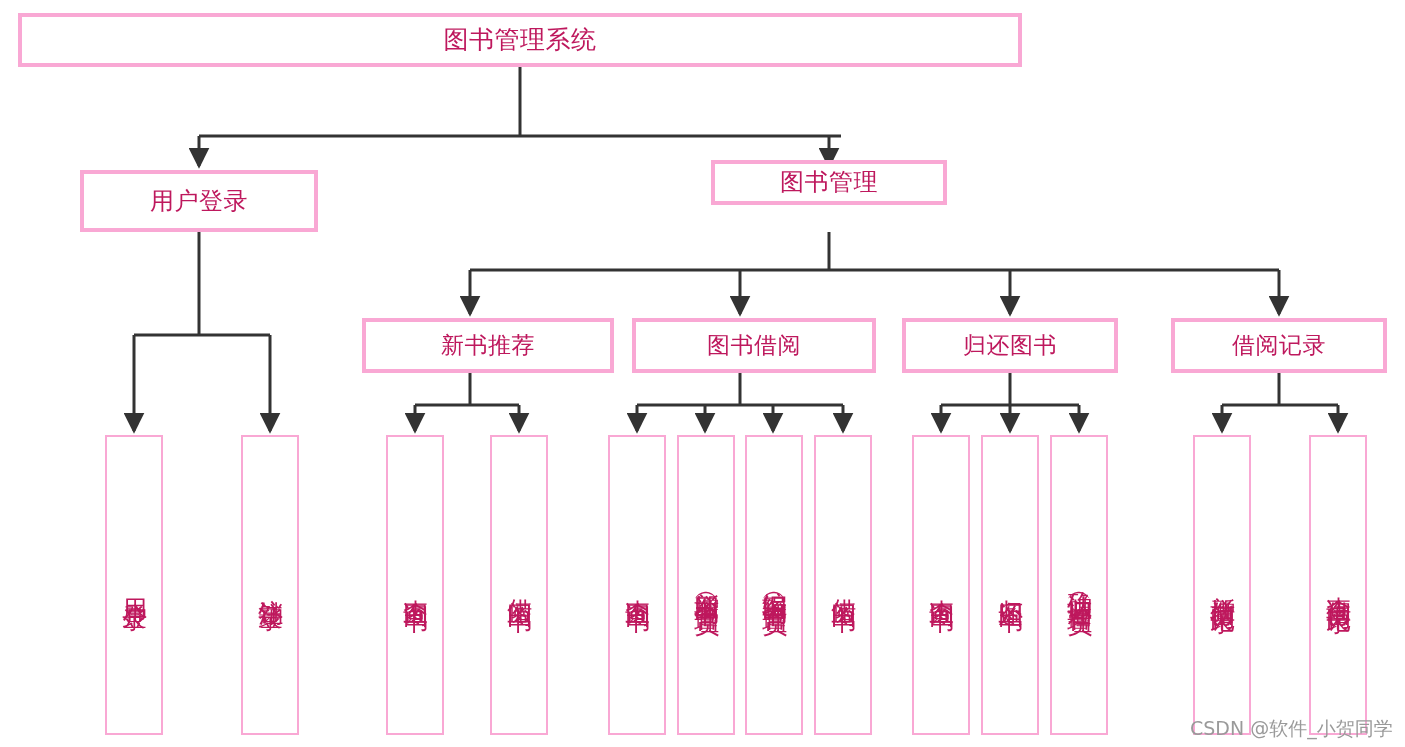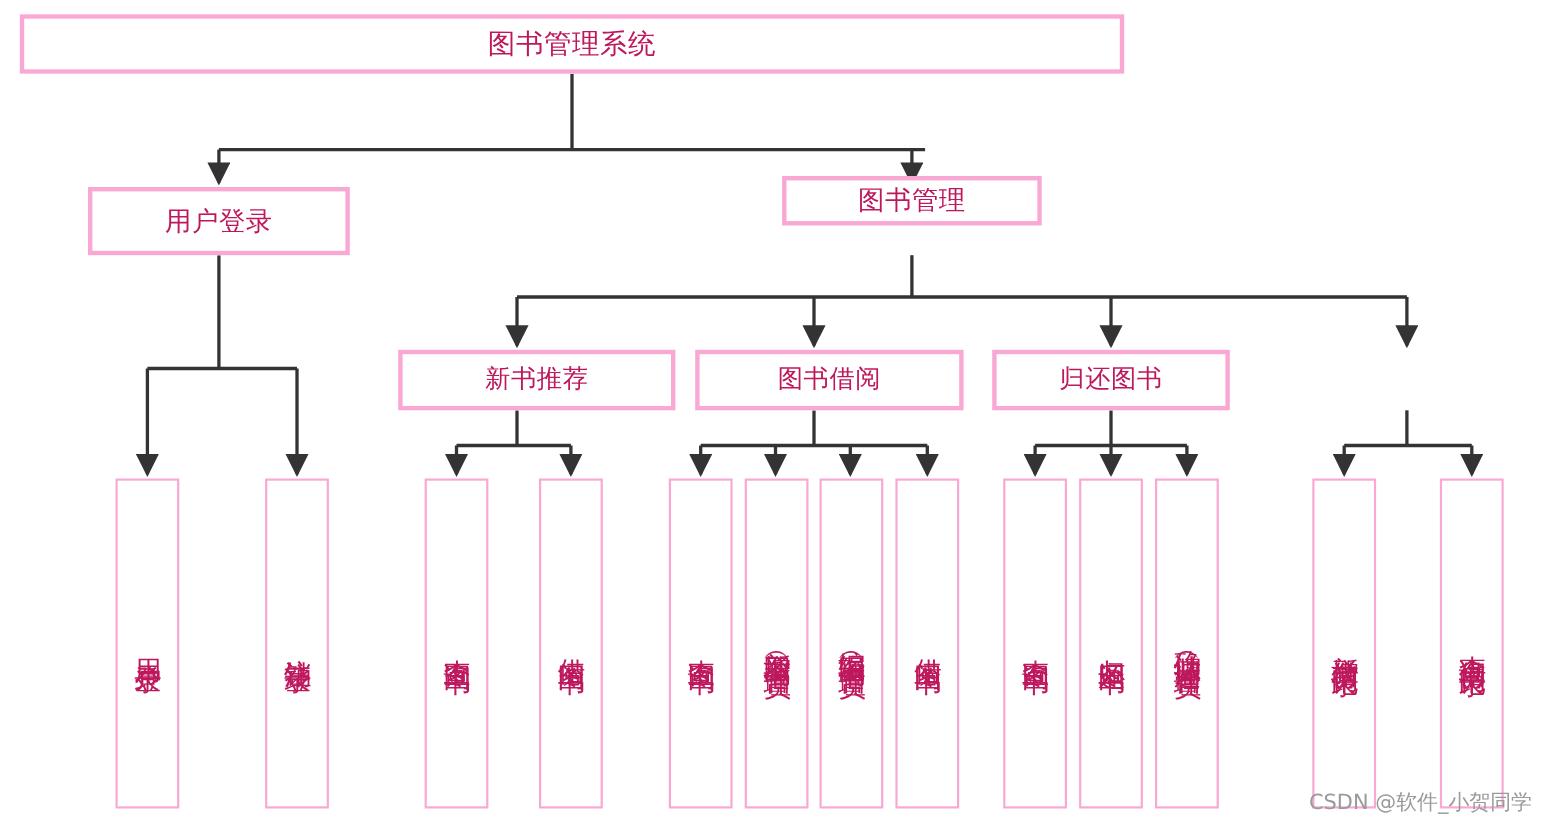--- a/index.html
+++ b/index.html
@@ -140,20 +140,23 @@
   </div>
 
   <div class="node node-l2" style="left:632px; top:318px; width:244px; height:55px;">
     <span class="label">图书借阅</span>
   </div>
 
   <div class="node node-l2" style="left:902px; top:318px; width:216px; height:55px;">
     <span class="label">归还图书</span>
   </div>
 
+  <div class="node node-l2" style="left:1171px; top:318px; width:216px; height:55px;">
+    <span class="label">借阅记录</span>
+  </div>
 
   <div class="node node-leaf" style="left:105px; top:435px; width:58px; height:300px;">
     <span class="label">用户登录</span>
   </div>
 
   <div class="node node-leaf" style="left:241px; top:435px; width:58px; height:300px;">
     <span class="label">注销登录</span>
   </div>
 
   <div class="node node-leaf" style="left:386px; top:435px; width:58px; height:300px;">

